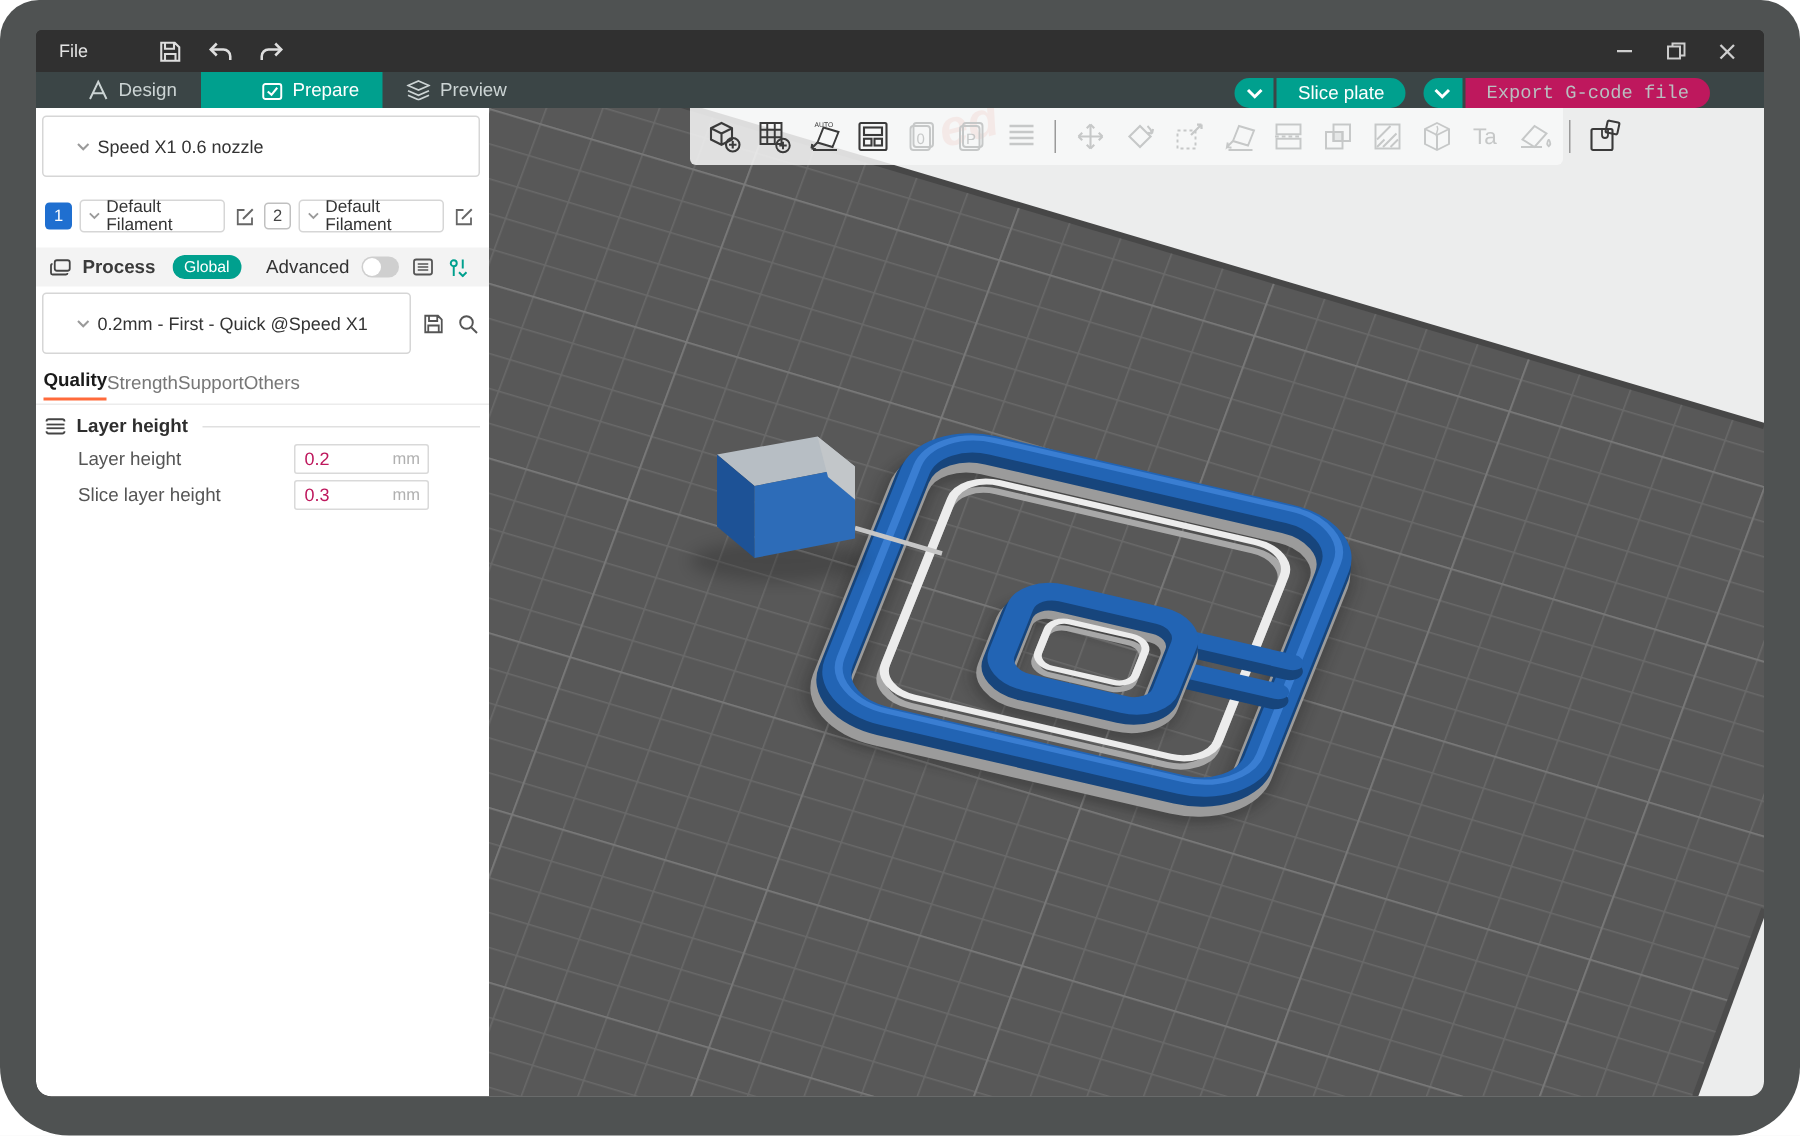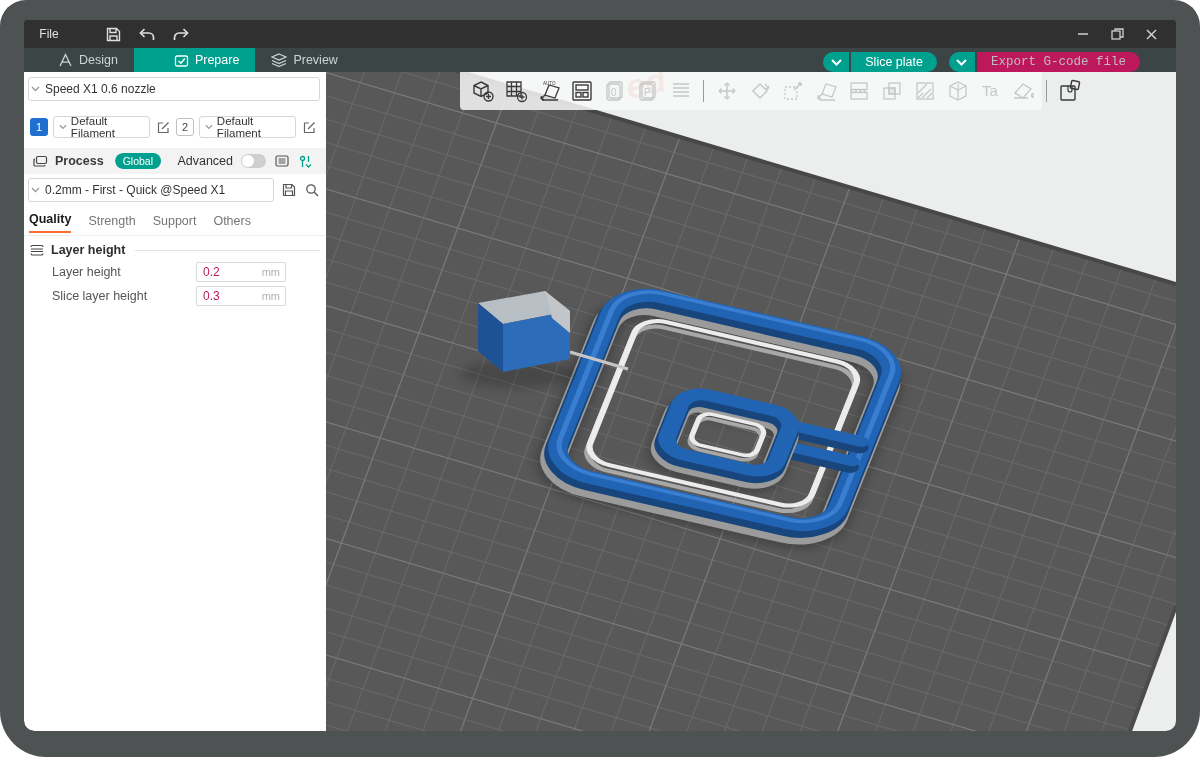--- a/index.html
+++ b/index.html
@@ -28,39 +28,39 @@
 
   
   .main { position:relative; display:flex; height:659px; }
 
   
   .sidebar { position:relative; width:302px; background:#fff; flex:none; font-size:12px; color:#333; border-bottom-left-radius:10px; z-index:5; }
   .sec-head { height:26px; background:#f3f3f3; display:flex; align-items:center; gap:7px; padding:0 8px 0 8px; font-size:12.5px; color:#3a3a3a; }
   .sec-head .ttl { font-weight:bold; font-weight:600; }
   .icon16 { width:16px; height:16px; flex:none; display:flex; align-items:center; justify-content:center; }
   .selrow { padding:5px 6px 5px 4px; background:#fff; }
-  .selbox { height:24px; border:1px solid #d6d6d6; border-radius:3px; display:flex; align-items:center; gap:5px; padding:0 2px; background:#fff; cursor:pointer; color:#333; }
+  .selbox { height:41px; border:1px solid #d6d6d6; border-radius:3px; display:flex; align-items:center; gap:5px; padding:0 22px; background:#fff; cursor:pointer; color:#333; }
   .selbox .chevL { flex:none; }
   .pill { border:1px solid #c2c2c2; border-radius:10px; color:#8a8a8a; font-size:10.5px; padding:2px 8px; background:#fff; cursor:pointer; white-space:nowrap; }
   .headbtns { margin-left:auto; display:flex; align-items:center; gap:12px; padding-right:2px; }
   .plusminus { font-size:15px; color:#555; cursor:pointer; line-height:1; }
   .fil-row { display:flex; align-items:center; gap:5px; padding:10px 6px 10px 6px; background:#fff; }
   .badge { width:18px; height:18px; border-radius:3px; font-size:11px; display:flex; align-items:center; justify-content:center; flex:none; cursor:pointer; }
   .badge.b1 { background:#1f6fd0; color:#fff; }
   .badge.b2 { background:#fff; border:1px solid #c0c0c0; color:#444; }
   .fil-sel { height:22px; border:1px solid #d6d6d6; border-radius:3px; display:flex; align-items:center; gap:4px; padding:0 5px; width:97px; font-size:11.5px; cursor:pointer; }
   .scope { display:flex; align-items:center; height:16px; border-radius:9px; overflow:hidden; font-size:10.5px; margin-left:4px; cursor:pointer; }
   .scope .g { background:#00a08e; color:#fff; padding:2px 8px; border-radius:9px; }
   .scope .o { background:#e2e2e2; color:#9a9a9a; padding:2px 8px 2px 10px; margin-left:-6px; z-index:-1; border-radius:0 9px 9px 0; }
   .advgrp { margin-left:auto; display:flex; align-items:center; gap:8px; padding-right:4px; }
   .switch { width:25px; height:14px; border-radius:7px; background:#cfcfcf; position:relative; cursor:pointer; flex:none; }
   .switch .knob { position:absolute; left:1px; top:1px; width:12px; height:12px; background:#fff; border-radius:50%; }
   .preset-row { display:flex; align-items:center; gap:7px; padding:4px 6px 4px 4px; }
   .preset-row .selbox { flex:1 1 auto; font-size:12px; }
-  .ptabs { display:flex; align-items:flex-end; gap:17px; padding:7px 0 0 5px; height:27px; font-size:12.5px; color:#777; }
+  .ptabs { display:flex; align-items:flex-end; padding:7px 0 0 5px; height:27px; font-size:12.5px; color:#777; }
   .ptab { padding-bottom:5px; cursor:pointer; }
   .ptab.active { color:#1a1a1a; font-weight:bold; border-bottom:2px solid #ff6a3b; }
   .grp-head { display:flex; align-items:center; gap:6px; padding:6px 6px 2px 5px; }
   .grp-head .t { font-weight:bold; font-size:12.5px; color:#2e2e2e; white-space:nowrap; }
   .grp-head .rule { flex:1; height:1px; background:#e0e0e0; margin-left:4px; }
   .prow { display:flex; align-items:center; height:24px; padding:0 40px 0 28px; }
   .prow .plabel { color:#555; font-size:12.5px; flex:1; }
   .pinput { width:90px; height:20px; border:1px solid #d9d9d9; border-radius:2px; display:flex; align-items:center; background:#fff; }
   .pinput input { width:55px; border:none; outline:none; font-size:12px; color:#be185d; padding-left:6px; font-family:"Liberation Sans",sans-serif; background:transparent; }
   .pinput .unit { margin-left:auto; padding-right:5px; color:#b0b0b0; font-size:11px; }

